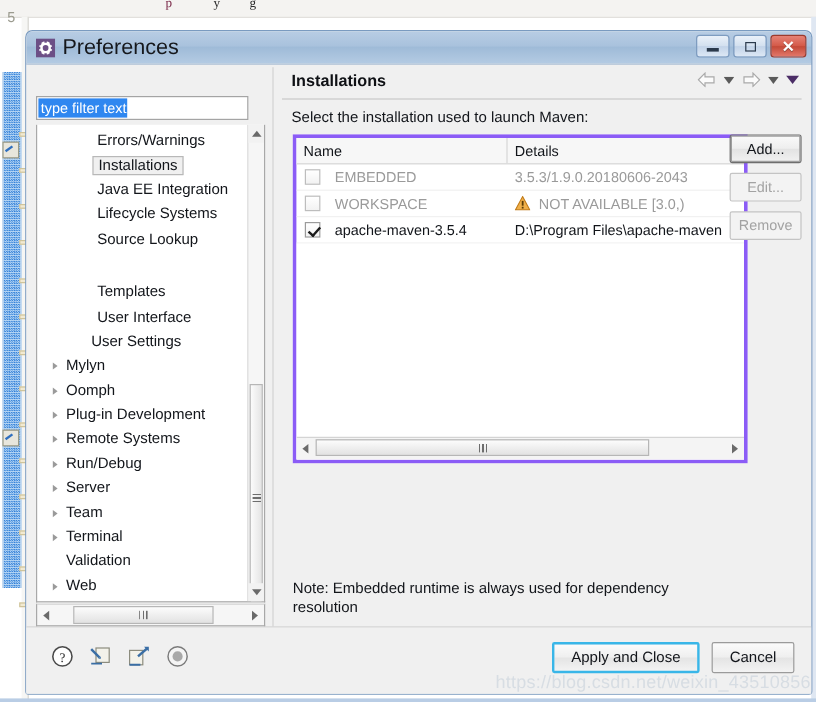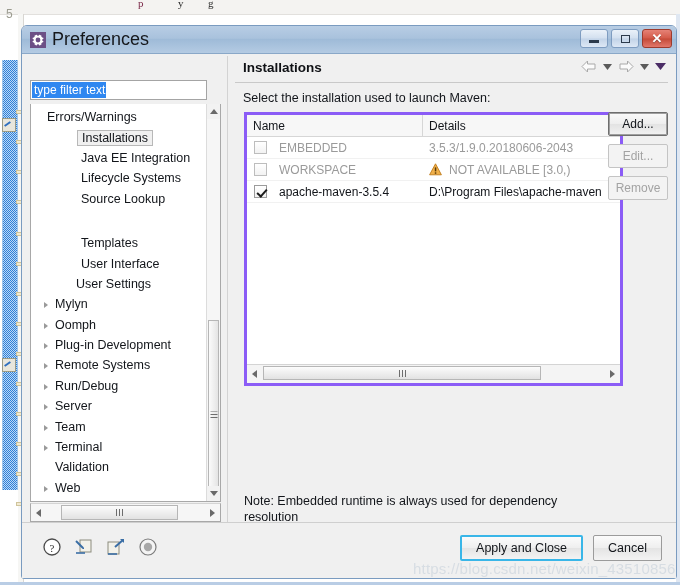--- a/index.html
+++ b/index.html
@@ -345,21 +345,21 @@
     box-sizing: border-box;
     cursor: default;
   }
   .sbtn.focused {
     border: 1px solid #6e6e6e;
     box-shadow: 0 0 0 1px #9f9f9f inset;
   }
   .sbtn.disabled { color: #a3a3a3; border-color: #c4c4c4; background: #f3f3f3; }
 
   .note {
-    position: absolute; left: 9px; top: 439px; width: 340px;
+    position: absolute; left: 9px; top: 428px; width: 340px;
     font-size: 12.5px; color: #12151a; line-height: 16px;
     font-family: "Liberation Sans", sans-serif;
   }
   .apply-row {
     position: absolute; right: 0; top: 482px;
     display: flex; gap: 10px;
   }
   .wbtn {
     height: 25px; min-width: 90px; padding: 0 12px;
     font-size: 12.5px;
@@ -484,21 +484,21 @@
 
   <div class="dialog-body">
 
     <div class="left-pane">
       <div class="filter-box">
         <span class="filter-text" title="type filter text">type filter text</span>
       </div>
 
       <div class="tree">
         <div class="tree-inner" id="tree-rows">
-            <div class="tree-row" style="">
+            <div class="tree-row" style="padding-left: 34px;">
               <span class="tw"></span>
               <span class="tree-label">Errors/Warnings</span>
             </div>
             <div class="tree-row selected" style="padding-left: 34px;">
               <span class="tw"></span>
               <span class="tree-label">Installations</span>
             </div>
             <div class="tree-row" style="padding-left: 34px;">
               <span class="tw"></span>
               <span class="tree-label">Java EE Integration</span>

